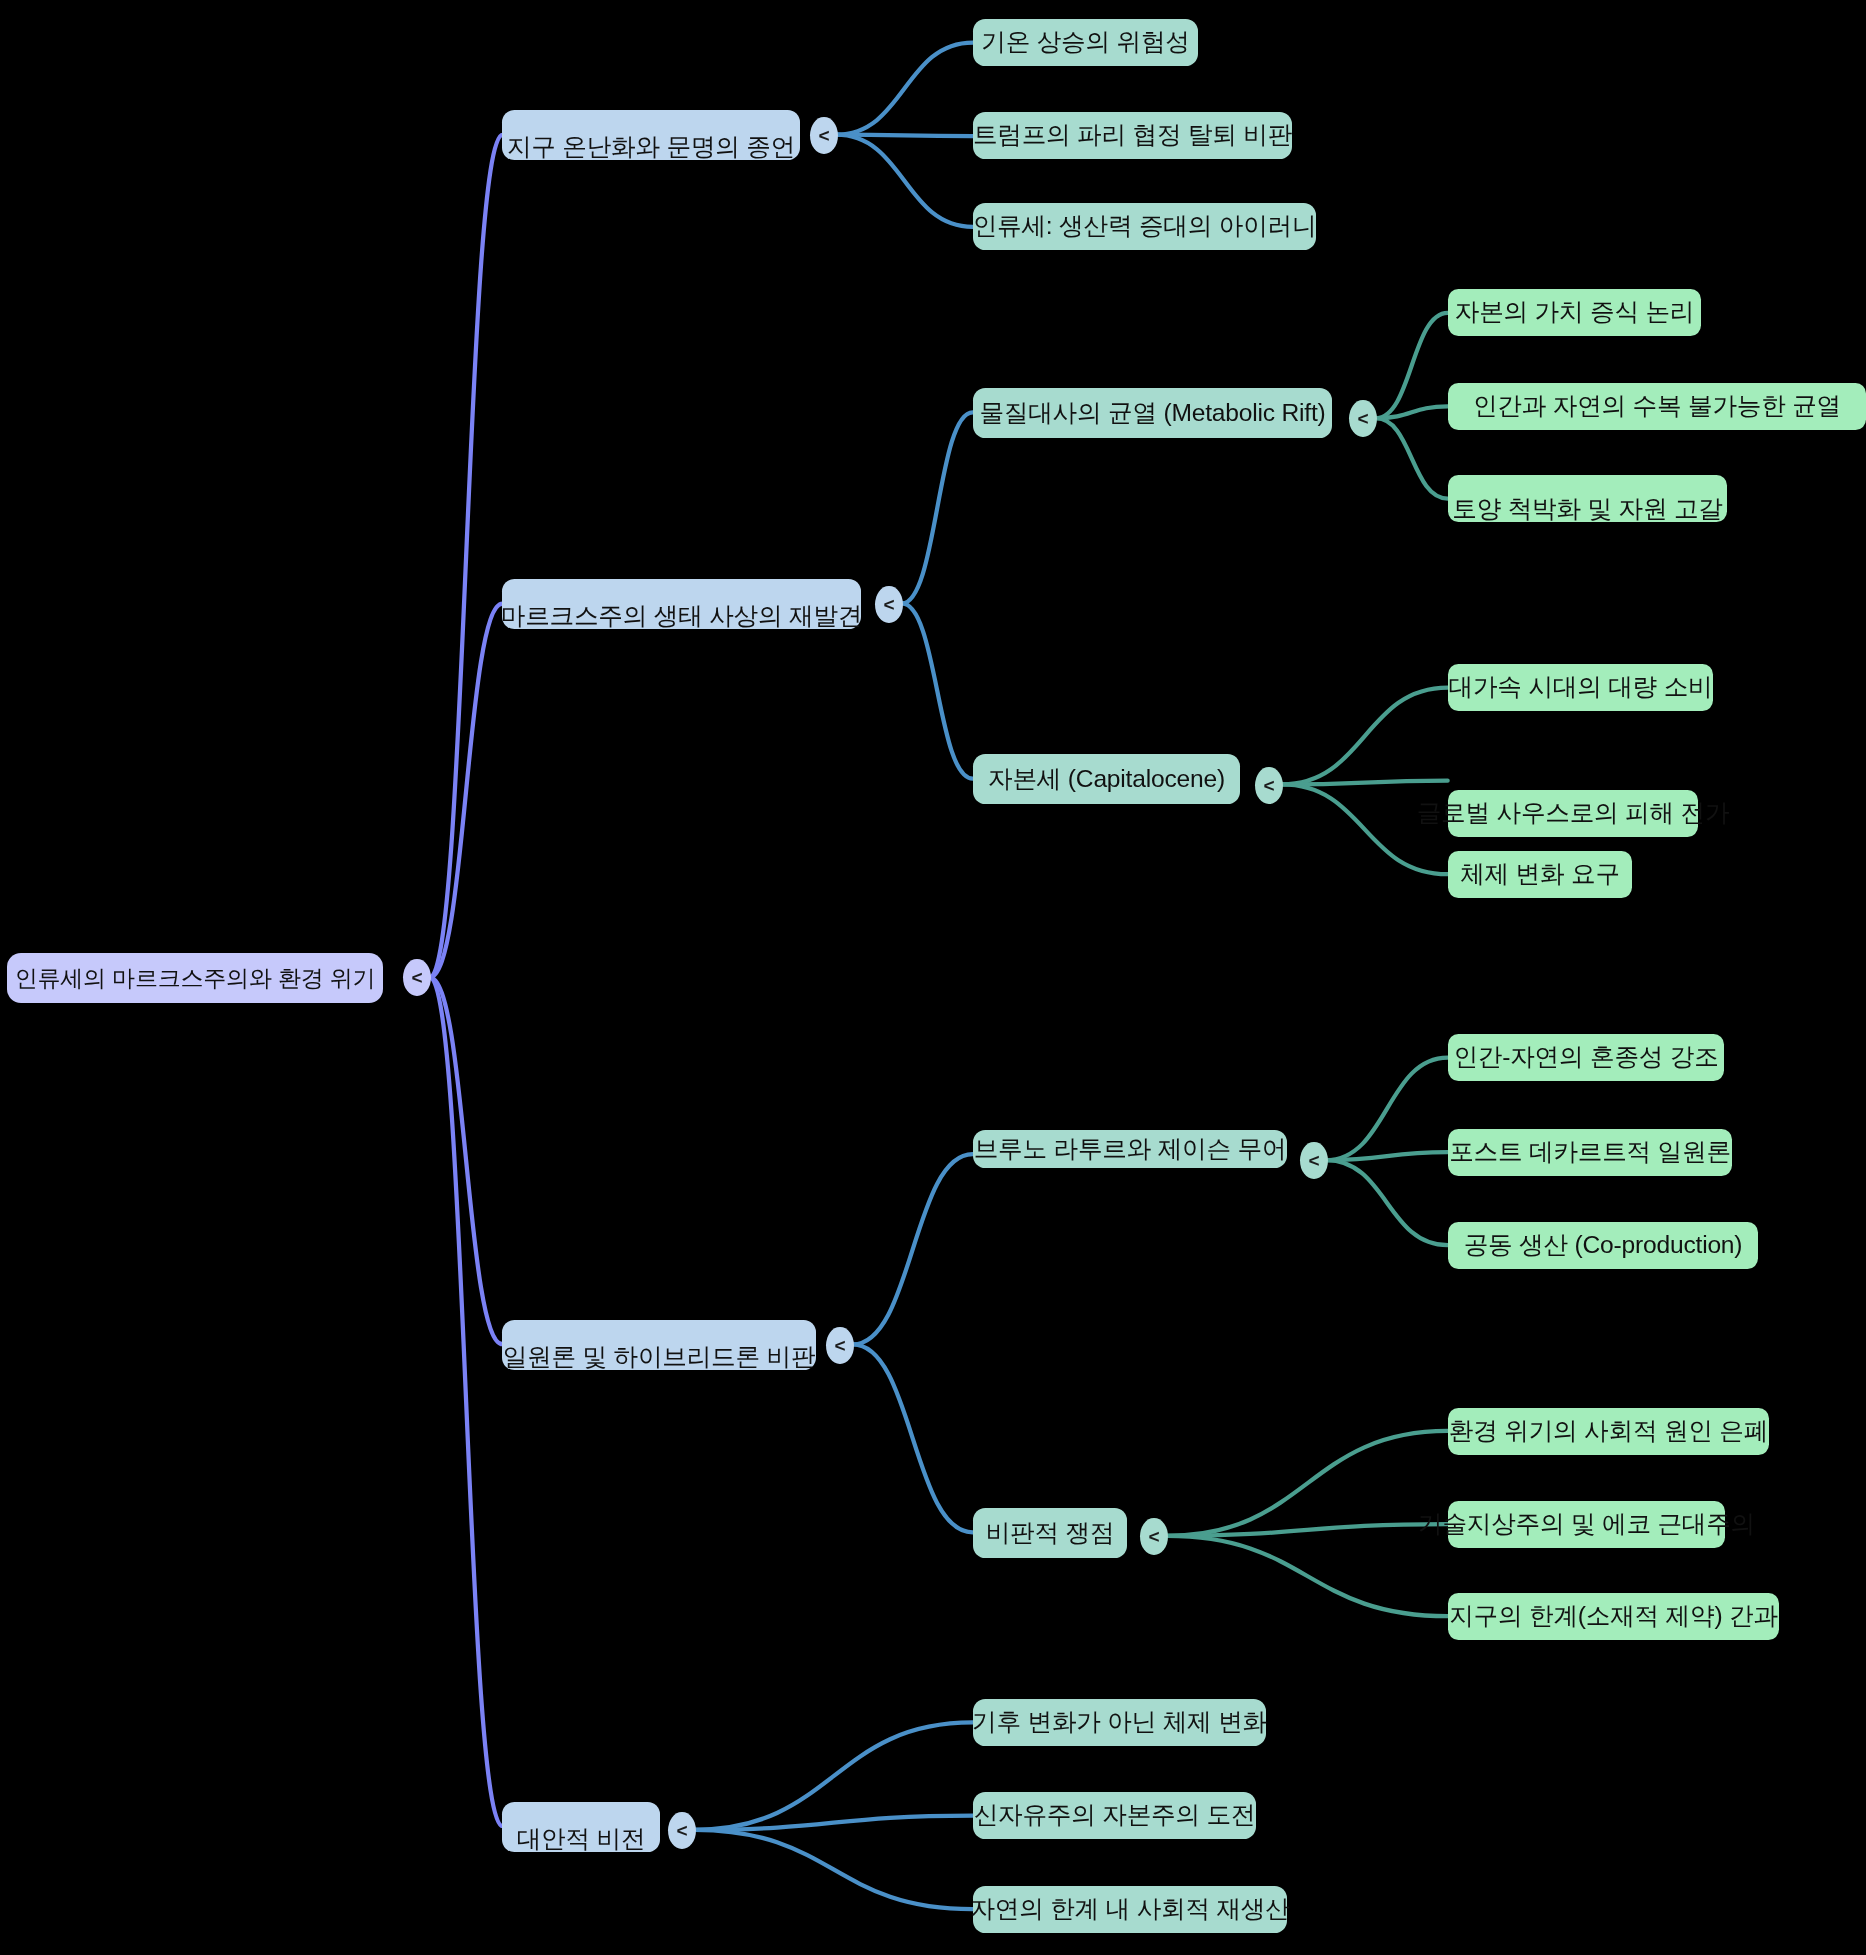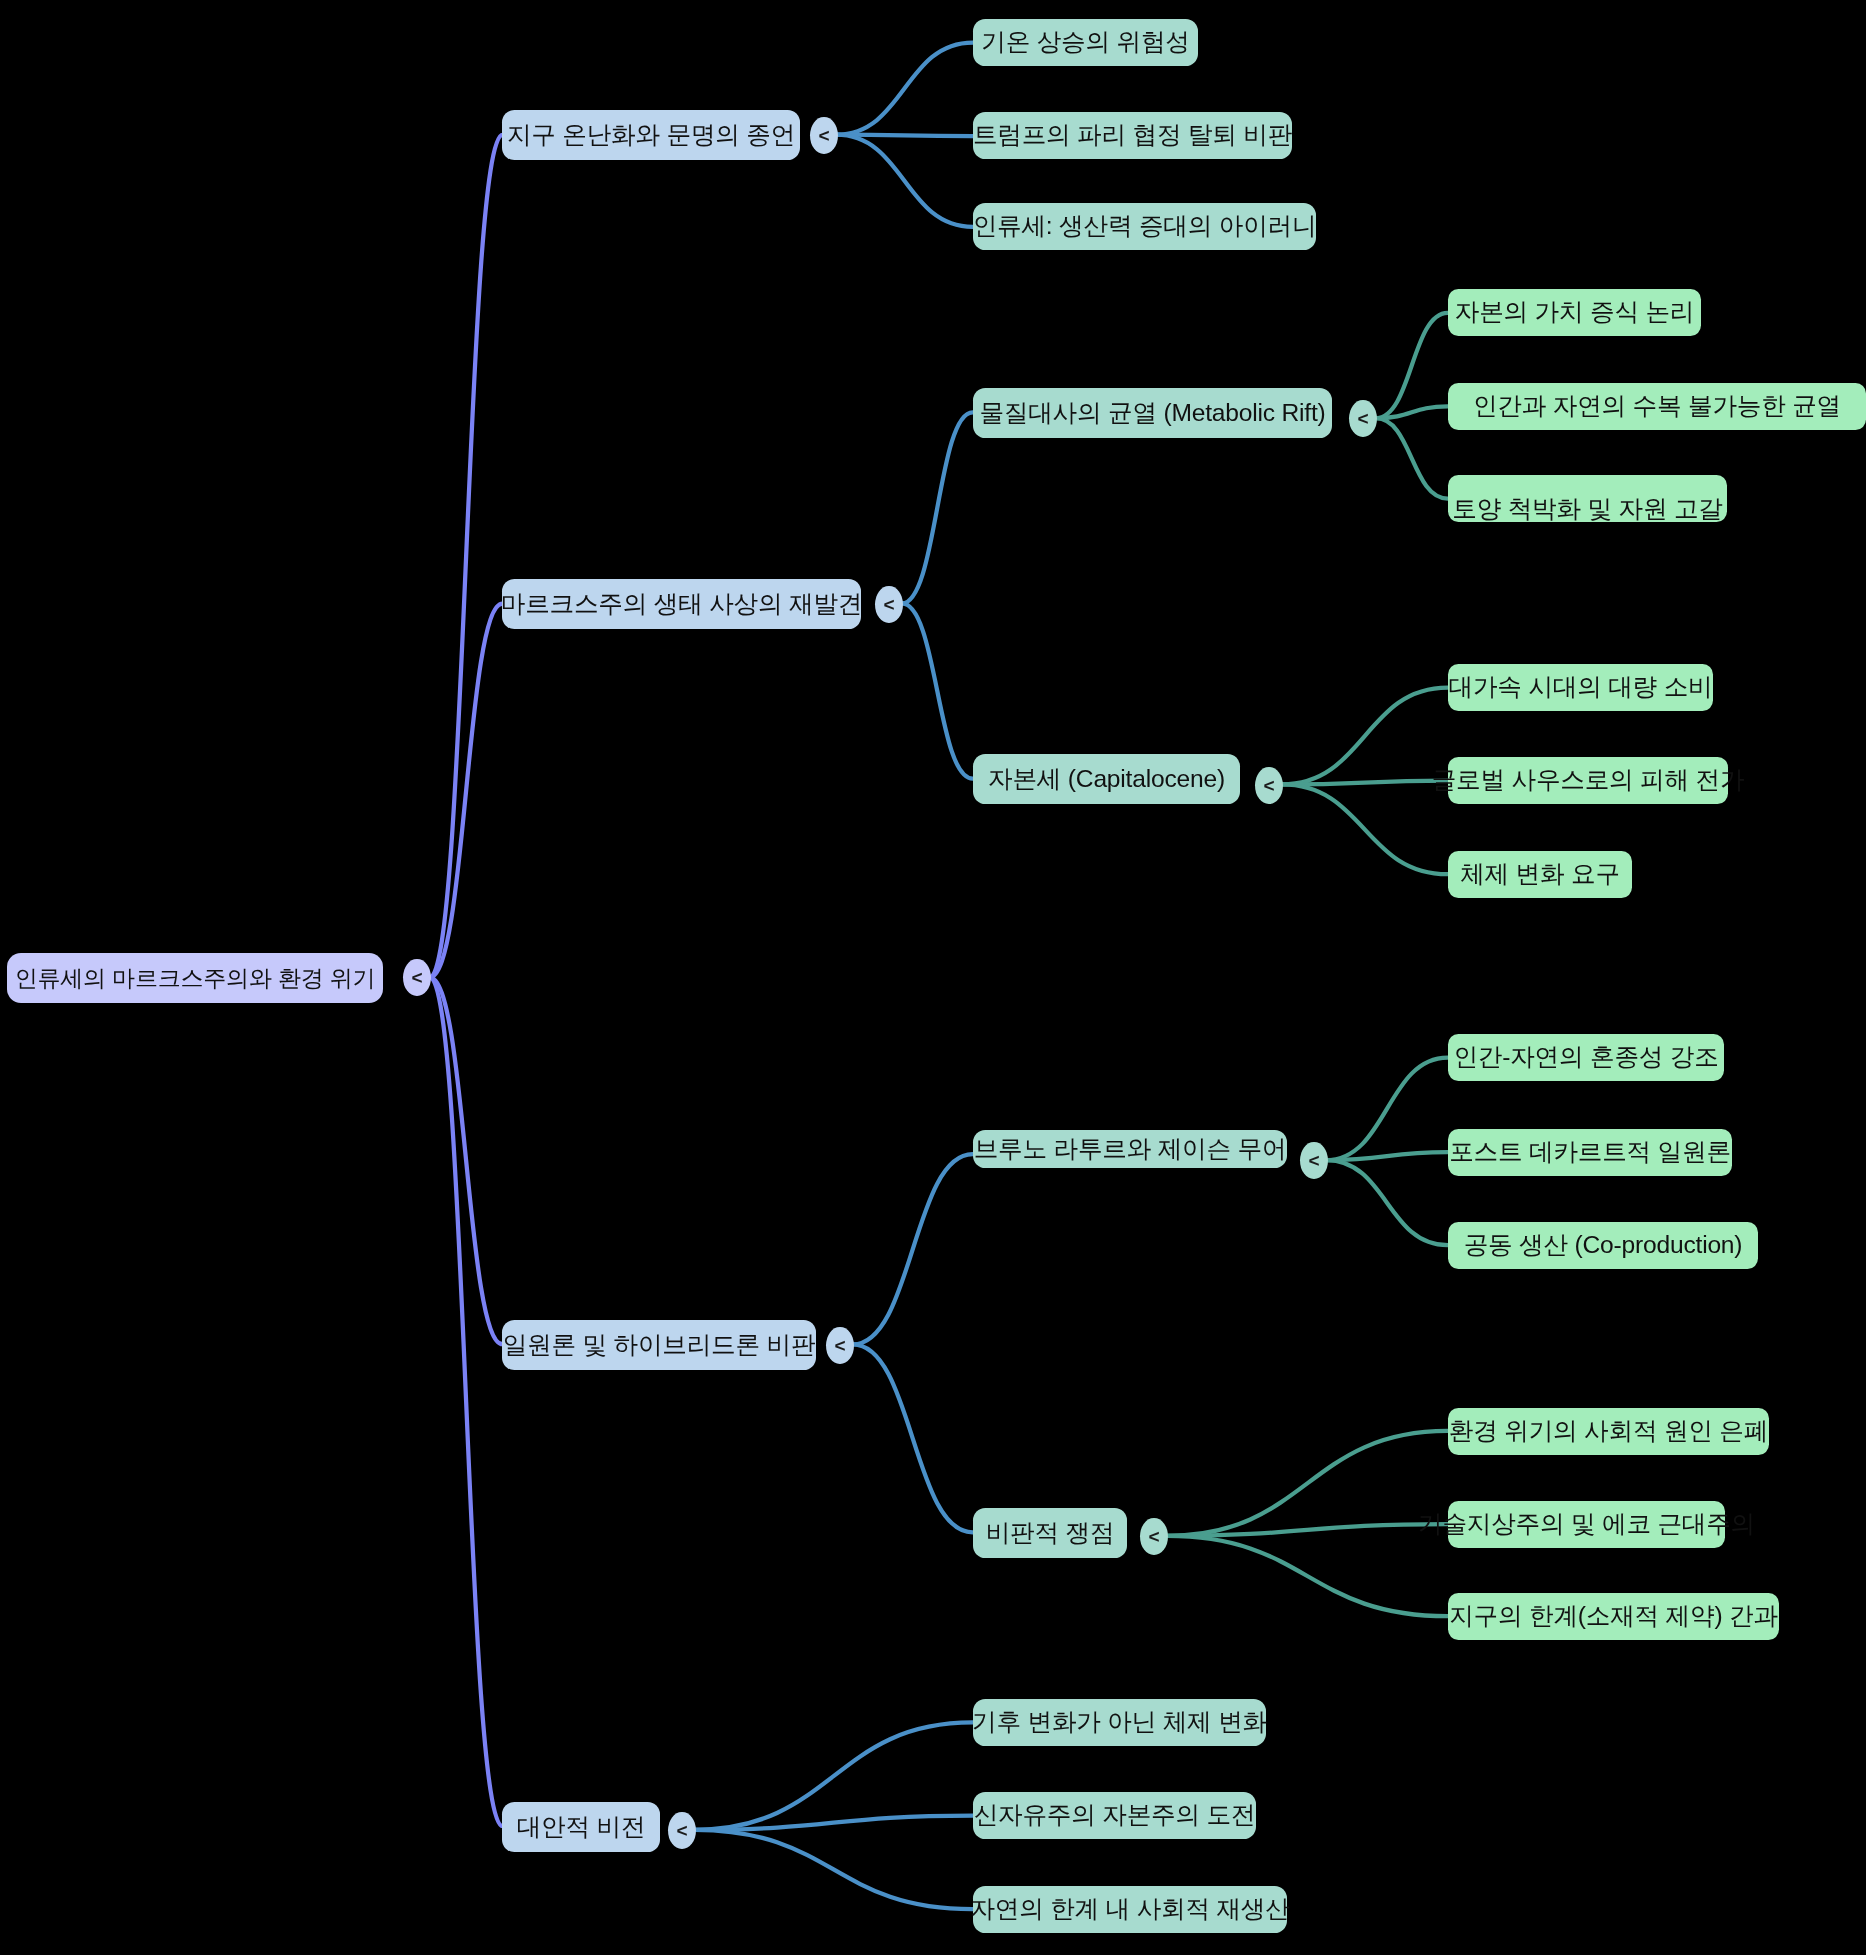--- a/index.html
+++ b/index.html
@@ -15,21 +15,21 @@
     position:absolute;
     box-sizing:border-box;
     display:flex;align-items:center;justify-content:center;
     border-radius:10.4px;
     color:#111111;
     white-space:nowrap;
     letter-spacing:-0.2px;
     line-height:1;
   }
   .node.lvl0{background:#c6c9fb;font-size:23px;border-radius:14px;}
-  .node.lvl1{background:#bdd6ee;font-size:24.6px;border-radius:12.3px;}
+  .node.lvl1{background:#bdd6ee;font-size:24.6px;border-radius:12.3px;align-items:flex-end;}
   .node.lvl2{background:#a7dbcf;font-size:24.6px;border-radius:12.3px;}
   .node.lvl3{background:#a3edbb;font-size:24.6px;border-radius:10.4px;}
 
   .toggle{
     position:absolute;
     display:flex;align-items:center;justify-content:center;
     border-radius:50%;
     font-size:19px;font-weight:700;color:#1b1b1b;
     cursor:pointer;
     line-height:1;
@@ -102,21 +102,21 @@
       <div class="node lvl3" style="left: 1448px; top: 475px; width: 279px; height: 47px; align-items: flex-end;">
         <span>토양 척박화 및 자원 고갈</span>
       </div>
       <div class="node lvl2" style="left: 973px; top: 754px; width: 267px; height: 50px;">
         <span>자본세 (Capitalocene)</span>
       </div>
       <div class="toggle t2" style="left: 1255px; top: 767px; width: 28px; height: 36px;">&lt;</div>
       <div class="node lvl3" style="left: 1448px; top: 664px; width: 265px; height: 47px;">
         <span>대가속 시대의 대량 소비</span>
       </div>
-      <div class="node lvl3" style="left: 1448px; top: 757px; width: 280px; height: 47px;">
+      <div class="node lvl3" style="left: 1448px; top: 790px; width: 250px; height: 47px;">
         <span>글로벌 사우스로의 피해 전가</span>
       </div>
       <div class="node lvl3" style="left: 1448px; top: 851px; width: 184px; height: 47px;">
         <span>체제 변화 요구</span>
       </div>
       <div class="node lvl1" style="left: 502px; top: 1320px; width: 314px; height: 50px;">
         <span>일원론 및 하이브리드론 비판</span>
       </div>
       <div class="toggle t1" style="left: 826px; top: 1327px; width: 28px; height: 36px;">&lt;</div>
       <div class="node lvl2" style="left: 973px; top: 1130px; width: 314px; height: 38px;">

